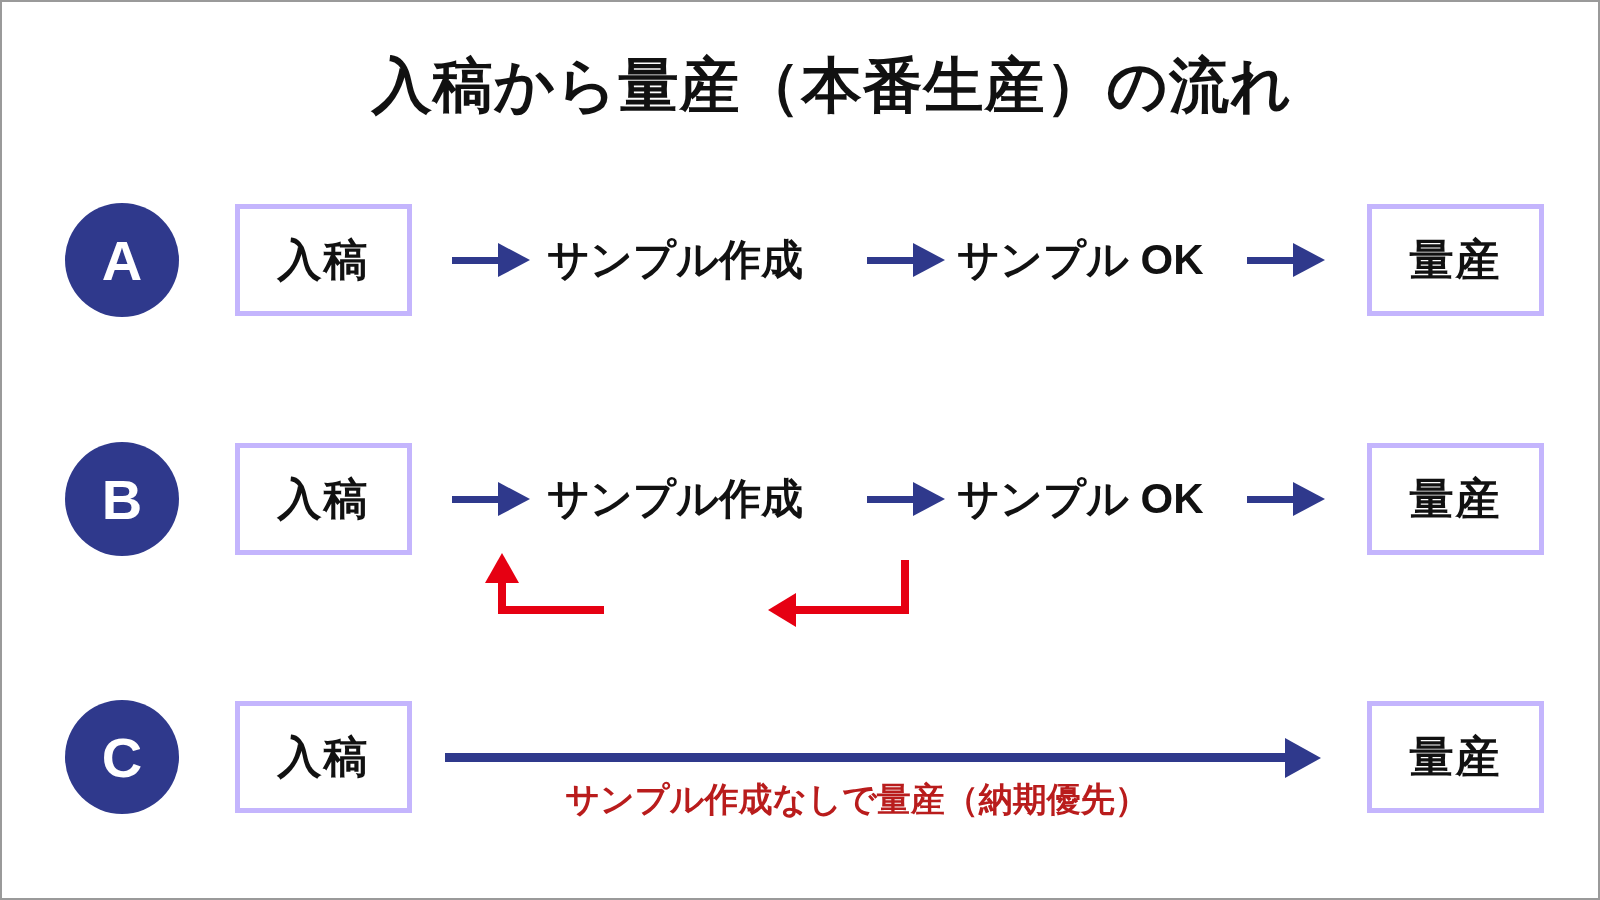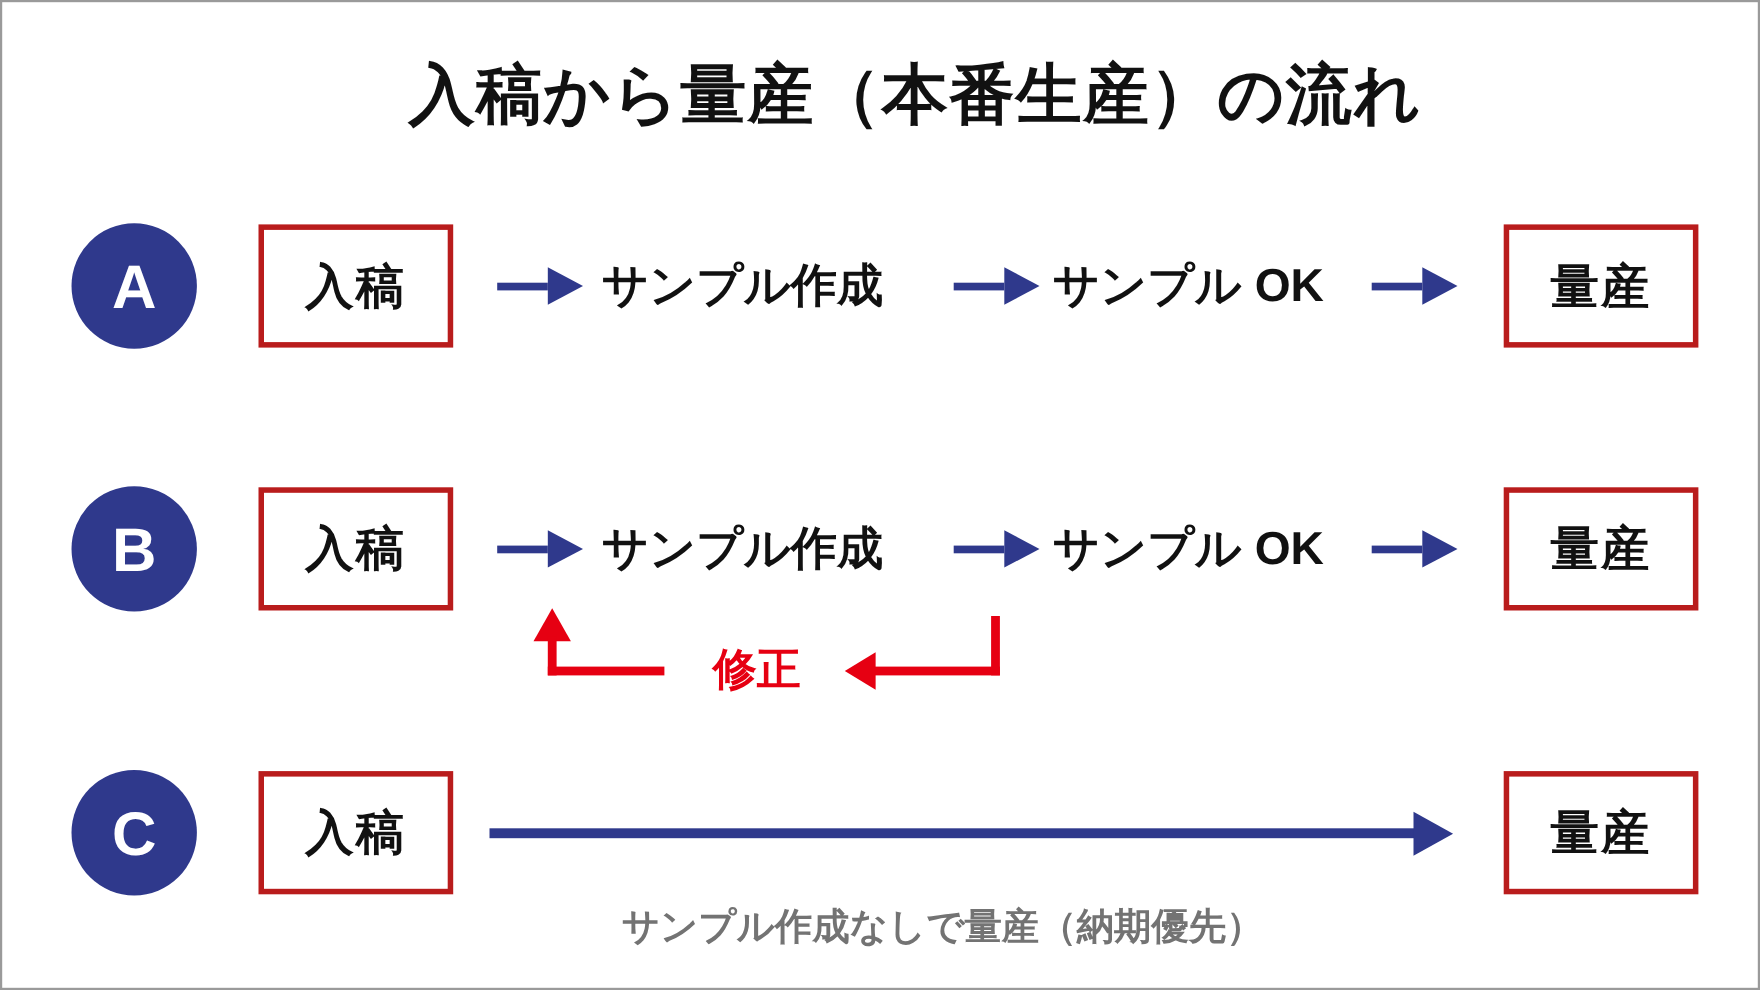--- a/index.html
+++ b/index.html
@@ -14,21 +14,21 @@
     letter-spacing:1px;
     padding-left:32px;
   }
   .badge{
     position:absolute;left:63px;width:114px;height:114px;border-radius:50%;
     background:#2f398c;display:flex;align-items:center;justify-content:center;
   }
   .badge span{color:#fff;font-size:56px;font-weight:bold;}
   .node{
     position:absolute;width:177px;height:112px;box-sizing:border-box;
-    background:#fff;border:5px solid #b91c1c;
+    background:#fff;border:5px solid #c4b5fd;
     display:flex;align-items:center;justify-content:center;
   }
   .node span{font-size:44px;font-weight:bold;color:#111;letter-spacing:2px;}
   .step{
     position:absolute;text-align:left;font-size:42px;font-weight:bold;
     color:#111;line-height:44px;white-space:nowrap;
   }
   .arrow-blue{position:absolute;display:flex;align-items:center;height:34px;}
   .arrow-blue .shaft{width:46px;height:7px;background:#2f398c;}
   .arrow-blue .head{
@@ -51,21 +51,21 @@
     line-height:40px;text-align:center;white-space:nowrap;
   }
   .long-shaft{position:absolute;background:#2f398c;}
   .head-right-big{
     position:absolute;width:0;height:0;
     border-top:20px solid transparent;border-bottom:20px solid transparent;
     border-left:36px solid #2f398c;
   }
   .caption{
     position:absolute;text-align:center;font-size:34px;font-weight:bold;
-    color:#737373;line-height:40px;white-space:nowrap;margin-top:44px;
+    color:#b91c1c;line-height:40px;white-space:nowrap;
   }
 </style>
 </head>
 <body>
 
 <div class="canvas">
 
   <h1 class="title">入稿から量産（本番生産）の流れ</h1>
 
   <div class="badge" style="top:201px;">
@@ -112,21 +112,20 @@
     <i class="shaft"></i>
     <i class="head"></i>
   </div>
   <div class="node" style="left:1365px;top:441px;">
     <span>量産</span>
   </div>
 
   <div class="head-up" style="left:483px;top:551px;"></div>
   <div class="seg" style="left:496px;top:577px;width:8px;height:35px;"></div>
   <div class="seg" style="left:496px;top:604px;width:106px;height:8px;"></div>
-  <div class="feedback-label" style="left:610px;top:587px;width:152px;">修正</div>
   <div class="head-left" style="left:766px;top:591px;"></div>
   <div class="seg" style="left:790px;top:604px;width:117px;height:8px;"></div>
   <div class="seg" style="left:899px;top:558px;width:8px;height:54px;"></div>
 
   <div class="badge" style="top:698px;">
     <span>C</span>
   </div>
   <div class="node" style="left:233px;top:699px;">
     <span>入稿</span>
   </div>

